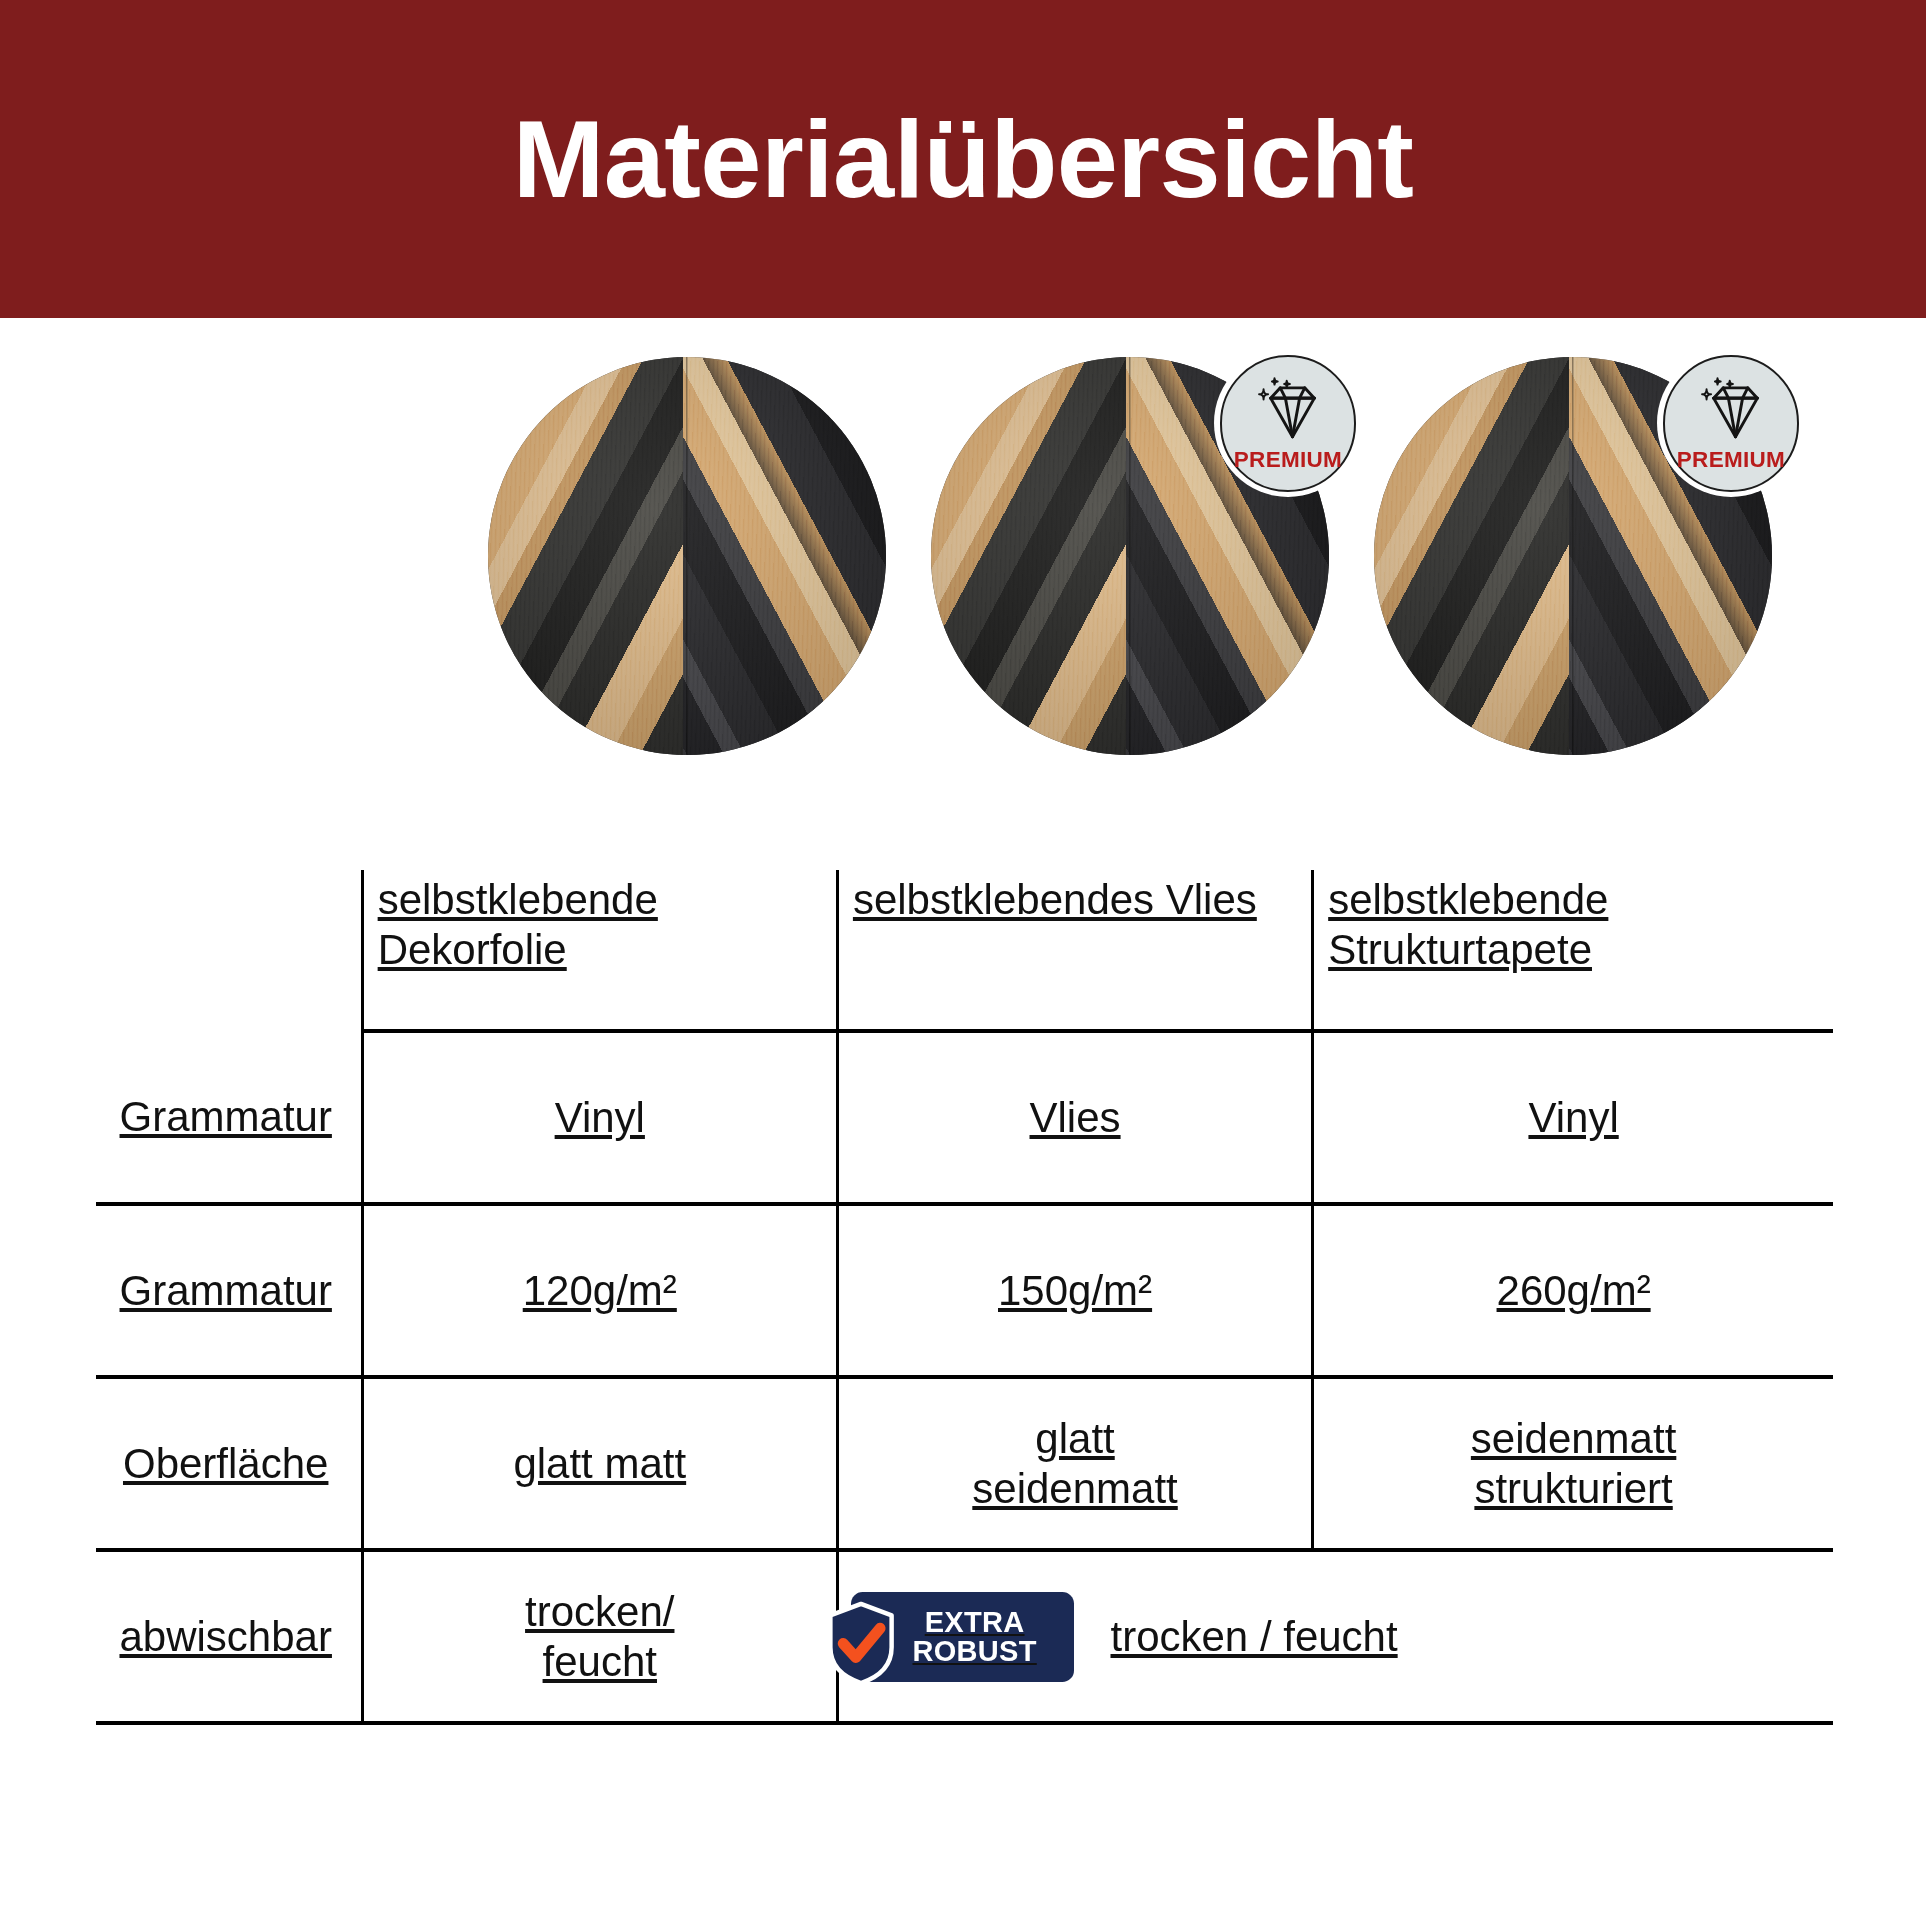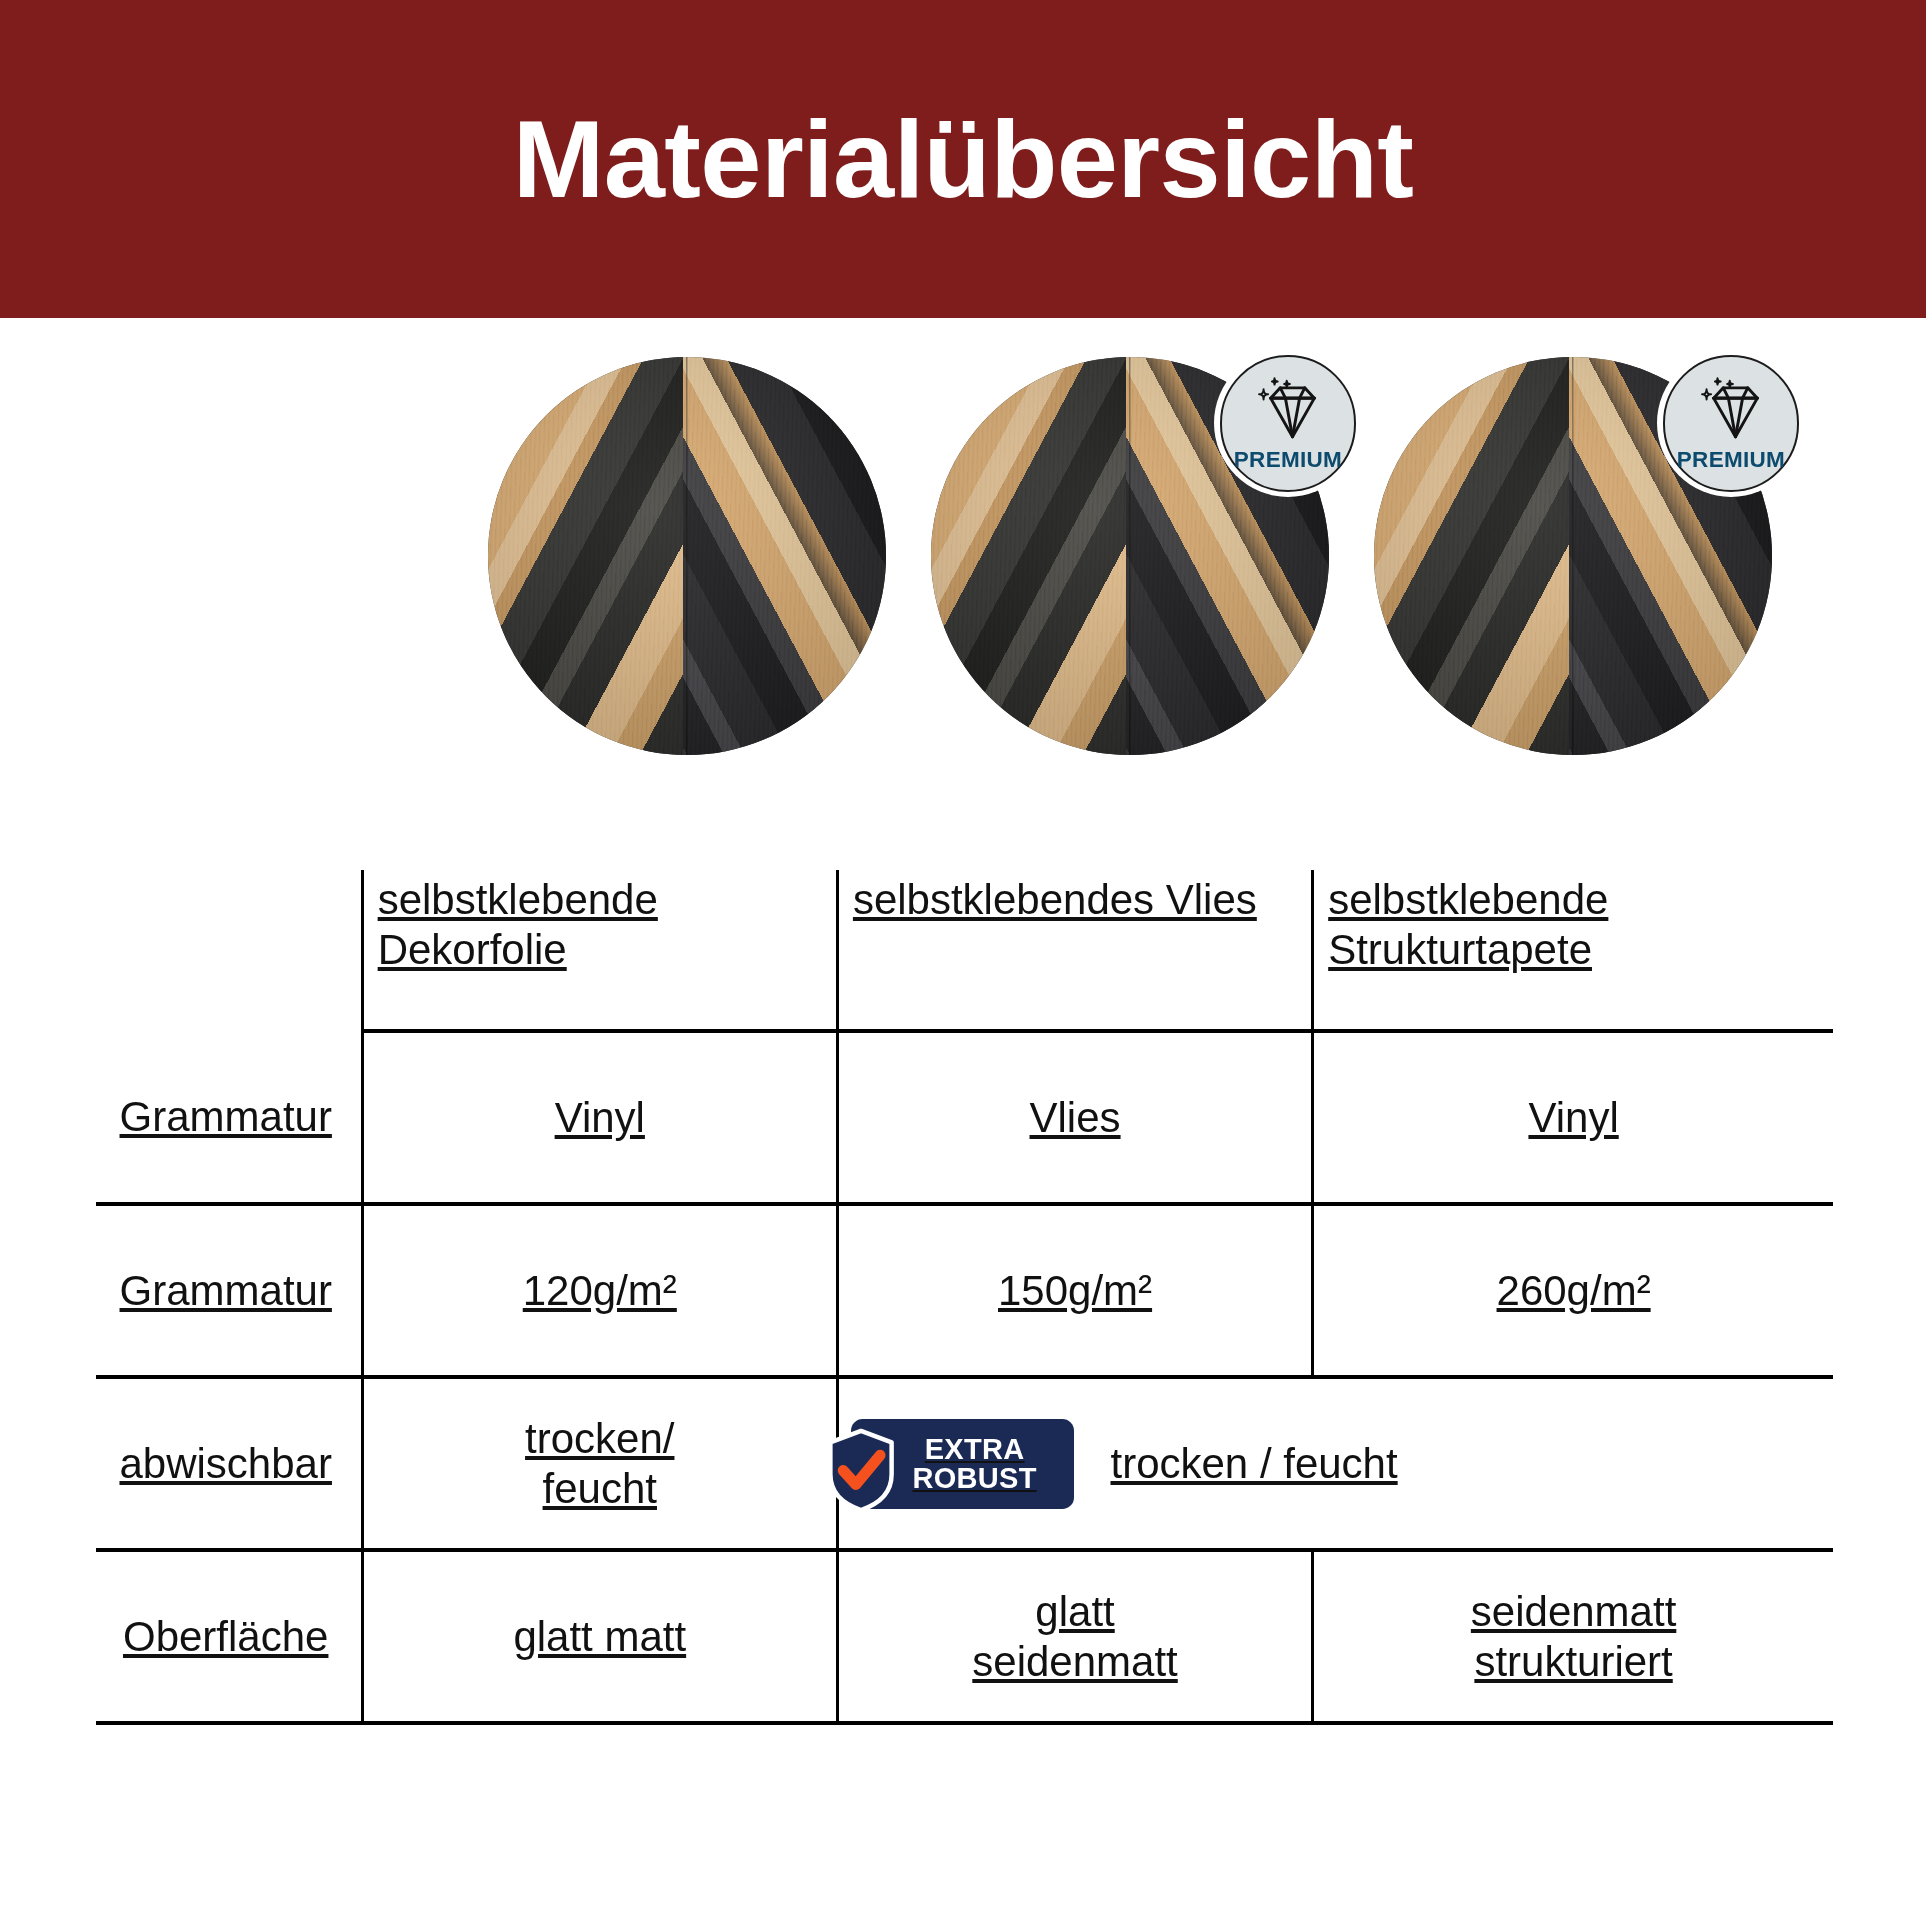--- a/index.html
+++ b/index.html
@@ -141,21 +141,21 @@
     flex-direction: column;
     align-items: center;
     justify-content: center;
     gap: 1.3px;
   }
   .premium-inner svg { display: block; }
   .premium-text {
     font-size: 22.5px;
     font-weight: 700;
     letter-spacing: 0.3px;
-    color: #0c4a6e;
+    color: #b91c1c;
     line-height: 1;
     margin-top: 0;
   }
 
   
   .table-wrap {
     position: absolute;
     left: 96px;
     top: 870px;
     width: 1737px;
@@ -349,20 +349,28 @@
         <td>Vlies</td>
         <td>Vinyl</td>
       </tr>
       <tr>
         <td class="rowlabel">Grammatur</td>
         <td>120g/m²</td>
         <td>150g/m²</td>
         <td>260g/m²</td>
       </tr>
       <tr>
+        <td class="rowlabel">Oberfläche</td>
+        <td class="two-line">glatt matt</td>
+        <td class="two-line">glatt
+seidenmatt</td>
+        <td class="two-line">seidenmatt
+strukturiert</td>
+      </tr>
+      <tr>
         <td class="rowlabel">abwischbar</td>
         <td class="two-line">trocken/
 feucht</td>
         <td class="robust-cell" colspan="2">
           <div class="robust-row">
             <div class="robust-badge">
               <span class="robust-shield">
                 <svg width="74" height="85" viewBox="0 0 116 132">
                   <path d="M58 4 L106 22 L106 72 C106 104 82 120 58 128 C34 120 10 104 10 72 L10 22 Z" fill="#1B2A55" stroke="#FFFFFF" stroke-width="7" stroke-linejoin="round"></path>
                   <path d="M30 66 L50 88 L88 42" fill="none" stroke="#F4511E" stroke-width="17" stroke-linecap="round" stroke-linejoin="round"></path>
@@ -370,24 +378,16 @@
               </span>
               <span class="robust-labels">
                 <span class="l1">EXTRA</span>
                 <span class="l2">ROBUST</span>
               </span>
             </div>
             <span>trocken / feucht</span>
           </div>
         </td>
       </tr>
-      <tr>
-        <td class="rowlabel">Oberfläche</td>
-        <td class="two-line">glatt matt</td>
-        <td class="two-line">glatt
-seidenmatt</td>
-        <td class="two-line">seidenmatt
-strukturiert</td>
-      </tr>
     </tbody>
   </table>
 </div>
 
 
 </body></html>

